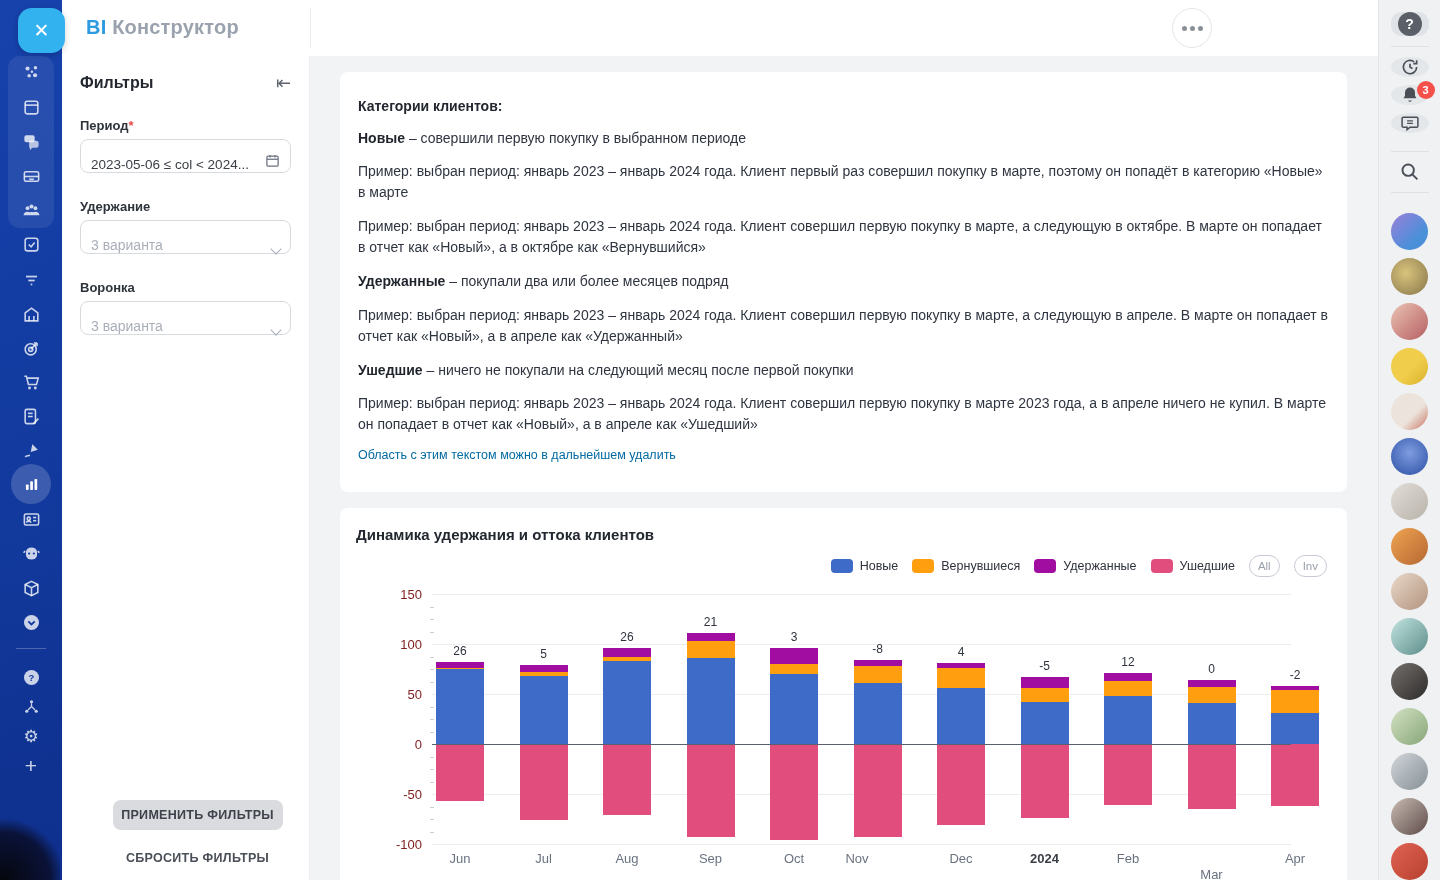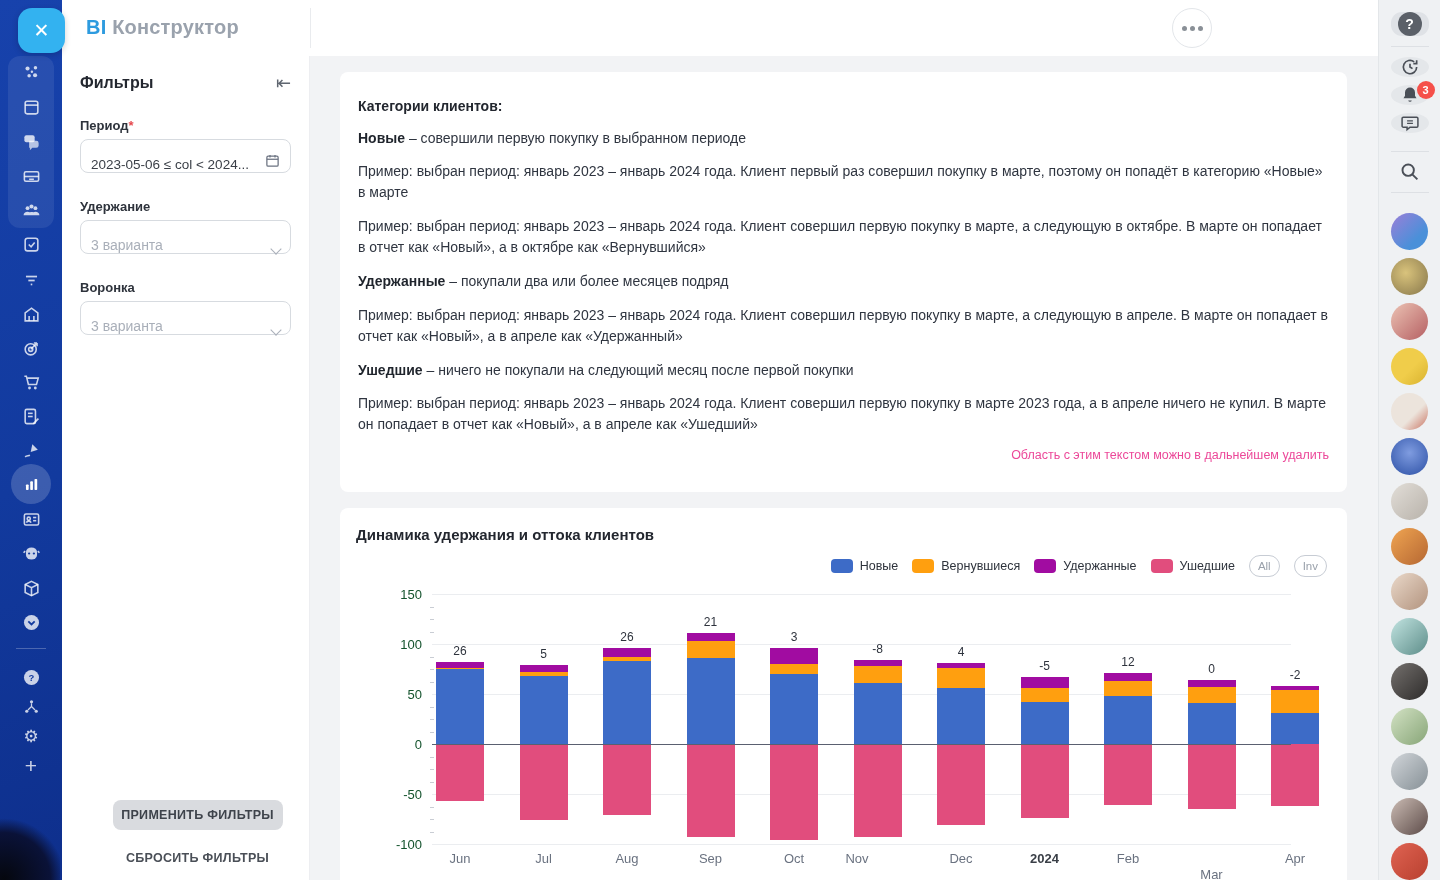--- a/index.html
+++ b/index.html
@@ -65,36 +65,36 @@
     color:#4A4F57; letter-spacing:.3px; cursor:pointer; }
 
   
   .main { position:absolute; left:310px; top:56px; width:1068px; height:824px; background:#F2F3F5; overflow:hidden; }
   .card { position:absolute; left:30px; width:1007px; background:#fff; border-radius:8px; }
   .info-card { top:16px; height:420px; padding:26px 18px 0 18px; }
   .info-title { font-size:14px; font-weight:bold; color:#23272F; margin-bottom:14px; }
   .info-def { font-size:14px; color:#2F3540; margin-bottom:13px; line-height:1.45; }
   .info-def b { color:#1F242C; }
   .info-ex { font-size:14px; color:#2F3540; margin-bottom:13px; line-height:1.5; max-width:975px; }
-  .info-note { font-size:12.5px; color:#ec4899; margin-top:3px;text-align:right; }
+  .info-note { font-size:12.5px; color:#0369a1; margin-top:3px; }
 
   .chart-card { top:452px; height:414px; padding:18px 20px 0 16px; }
   .chart-title { font-size:15px; font-weight:bold; color:#23272F; }
   .legend-row { display:flex; justify-content:flex-end; align-items:center; gap:14px; margin-top:12px; height:22px; }
   .legend-item { display:flex; align-items:center; gap:7px; }
   .legend-swatch { width:22px; height:14px; border-radius:4px; }
   .legend-label { font-size:12.5px; color:#2E333C; }
   .legend-pill { min-width:30px; height:22px; padding:0 8px; border:1px solid #C7CCD4; border-radius:12px;
     background:#fff; color:#9AA1AB; font-family:inherit; font-size:11.5px; display:flex; align-items:center;
     justify-content:center; cursor:pointer; }
 
   .chart-wrap { position:relative; margin:17px 36px 0 76px; height:300px; }
   .gridline { position:absolute; left:0; right:0; height:1px; background:#EBEDF0; }
   .zeroline { position:absolute; left:0; right:0; height:1px; background:#5A6070; z-index:3; }
-  .ytick { position:absolute; left:-56px; width:46px; text-align:right; font-size:13px; color:#14532d; transform:translateY(-7px); }
+  .ytick { position:absolute; left:-56px; width:46px; text-align:right; font-size:13px; color:#7f1d1d; transform:translateY(-7px); }
   .minortick { position:absolute; left:-2px; width:4px; height:1px; background:#C9CDD4; }
   .bar-seg { position:absolute; width:48px; z-index:2; }
   .bar-label { position:absolute; width:60px; text-align:center; font-size:12px; color:#2E333D; z-index:4; }
   .xlabel { position:absolute; width:70px; text-align:center; font-size:13px; color:#6A7280; }
   .xlabel.bold { font-weight:bold; color:#3A3F47; }
 
   
   .right-rail { position:absolute; right:0; top:0; width:62px; height:880px; background:#EFF1F3;
     border-left:1px solid #E3E6E9; z-index:30; display:flex; flex-direction:column; align-items:center; overflow:hidden; }
   .help-sq { margin-top:12px; width:38px; height:38px; border-radius:11px; background:#DFE2E6;

